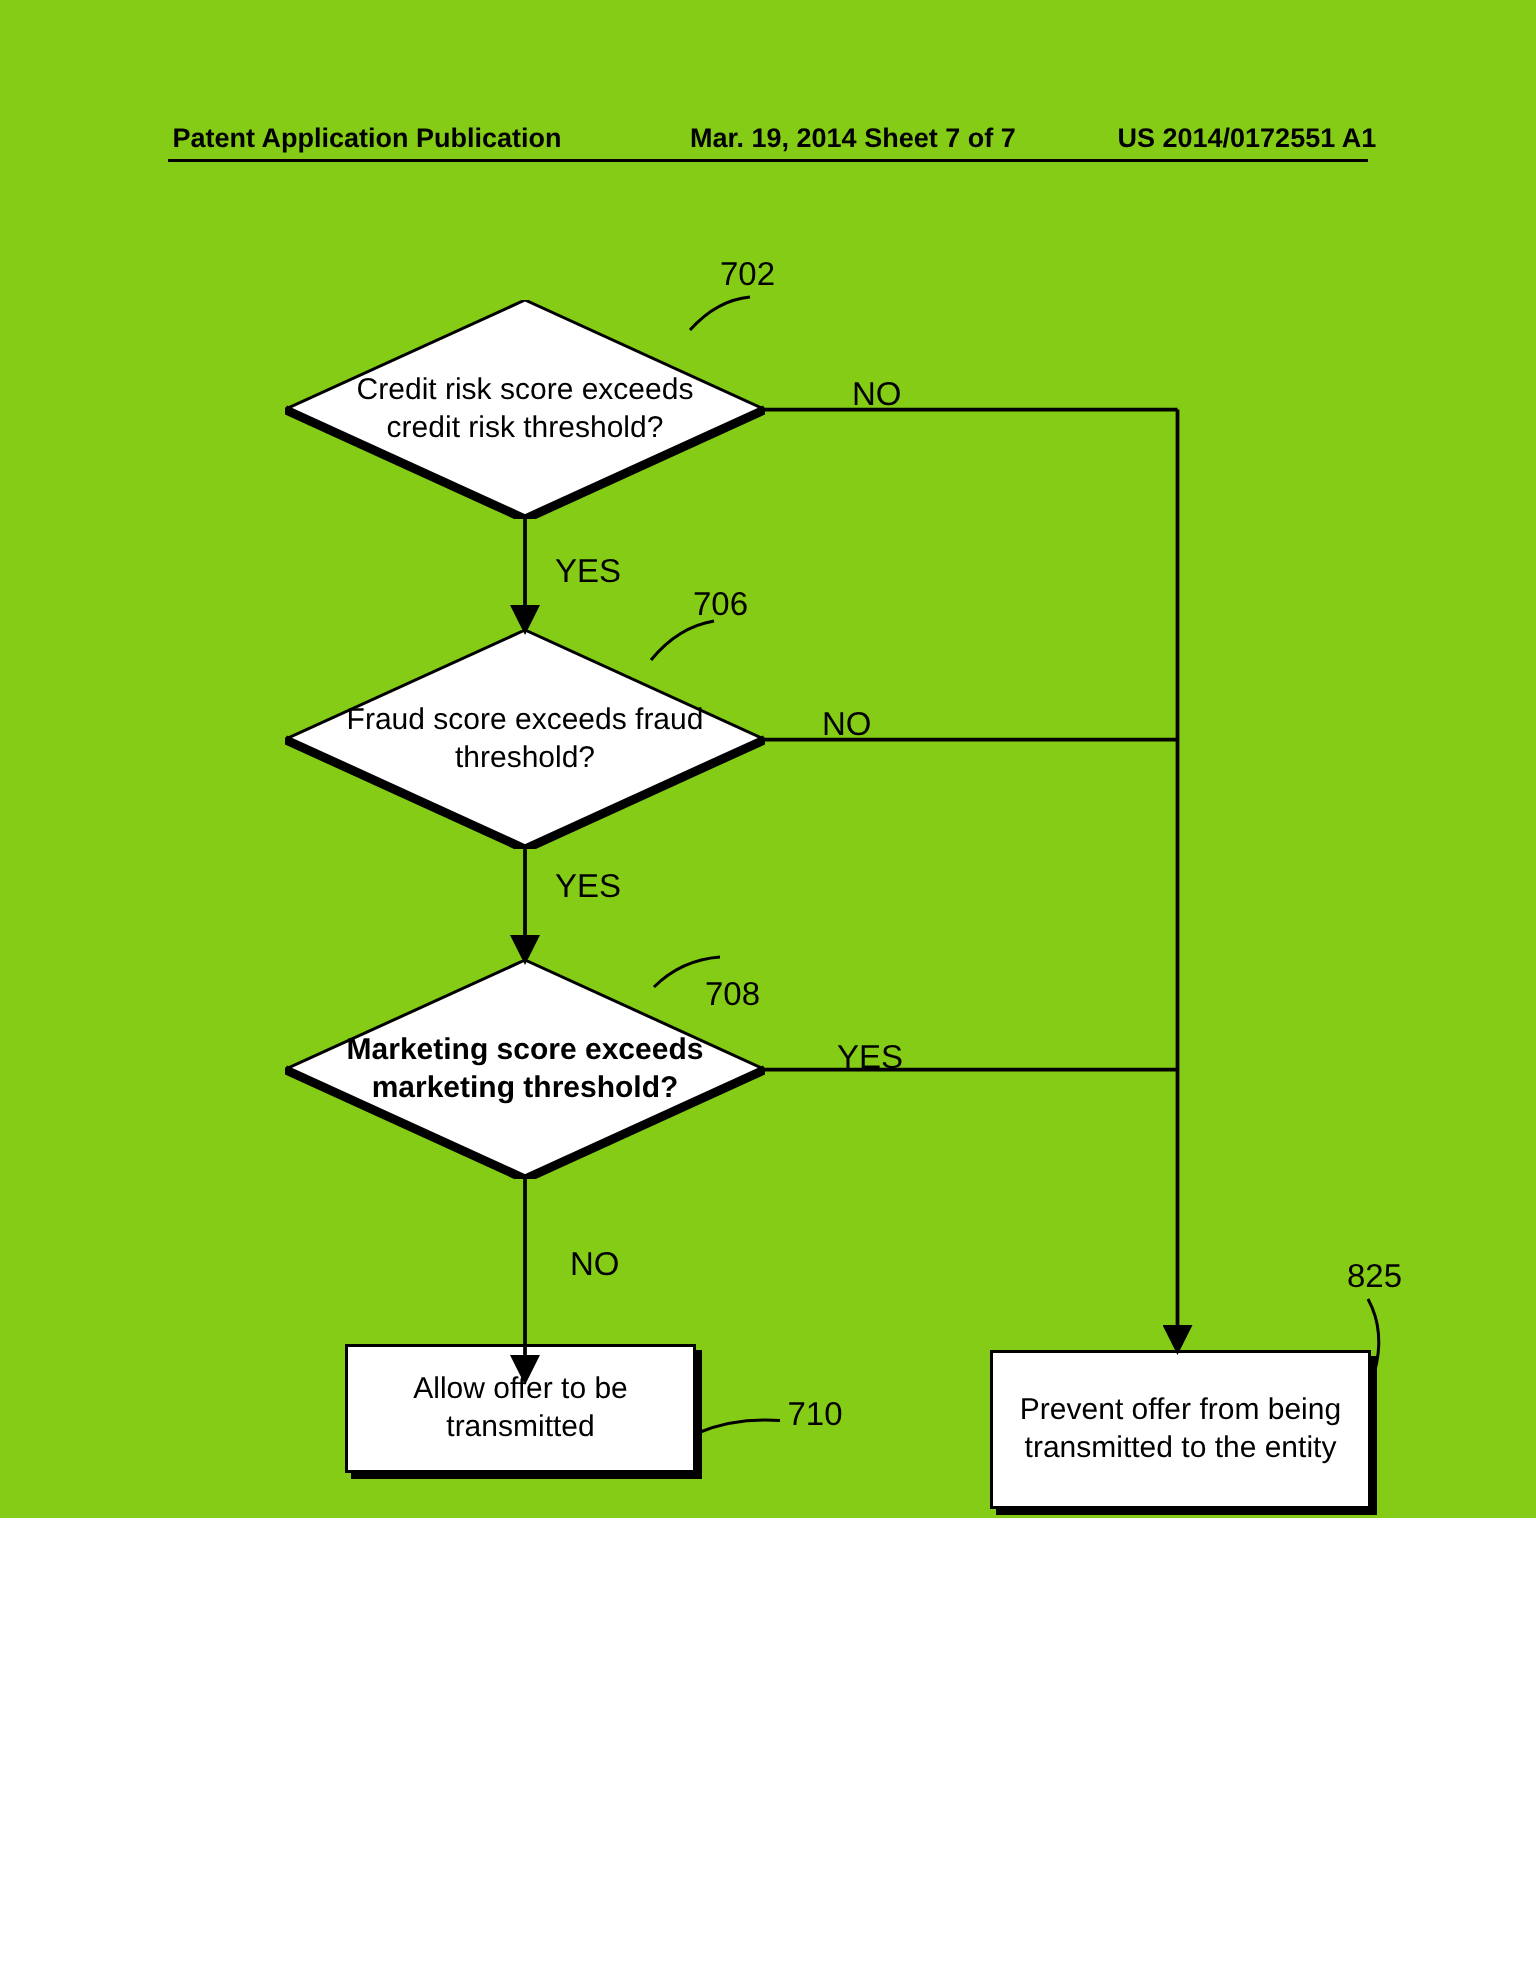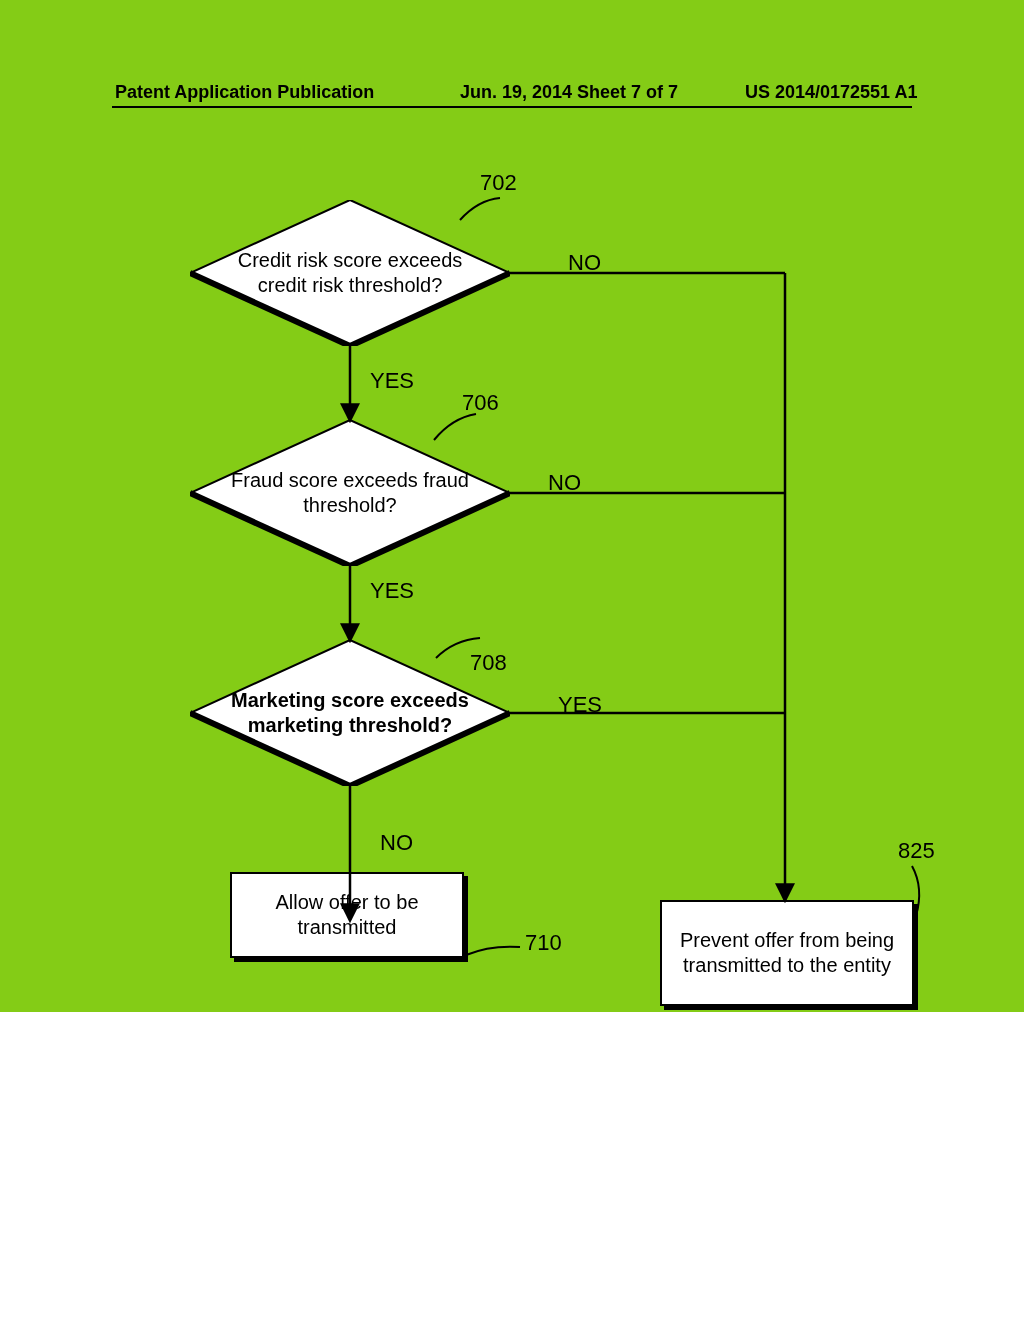--- a/index.html
+++ b/index.html
@@ -91,21 +91,21 @@
     height: 1320px;
     pointer-events: none;
   }
 </style>
 </head>
 <body>
 
 <div class="page">
 
   <div class="hdr left">Patent Application Publication</div>
-  <div class="hdr mid">Jun. 19, 2014  Sheet 7 of 7</div>
+  <div class="hdr mid">Mar. 19, 2014  Sheet 7 of 7</div>
   <div class="hdr right">US 2014/0172551 A1</div>
   <div class="hr"></div>
 
   <div class="diamond" style="left:190px; top:420px;">
     <svg width="320" height="146" viewBox="0 0 320 146">
       <polygon points="160,0 320,73 160,146 0,73" fill="#fff" stroke="#000" stroke-width="2"></polygon>
       <line x1="320" y1="73" x2="160" y2="146" stroke="#000" stroke-width="6"></line>
       <line x1="160" y1="146" x2="0" y2="73" stroke="#000" stroke-width="6"></line>
     </svg>
     <div class="dlabel">Fraud score exceeds fraud threshold?</div>
@@ -123,21 +123,21 @@
 
   <div class="diamond" style="left:190px; top:640px;font-weight:bold;">
     <svg width="320" height="146" viewBox="0 0 320 146">
       <polygon points="160,0 320,73 160,146 0,73" fill="#fff" stroke="#000" stroke-width="2"></polygon>
       <line x1="320" y1="73" x2="160" y2="146" stroke="#000" stroke-width="6"></line>
       <line x1="160" y1="146" x2="0" y2="73" stroke="#000" stroke-width="6"></line>
     </svg>
     <div class="dlabel">Marketing score exceeds marketing threshold?</div>
   </div>
 
-  <div class="procbox" style="left:230px; top:872px; width:230px; height:82px;justify-content:flex-end;">
+  <div class="procbox" style="left:230px; top:896px; width:230px; height:82px;justify-content:flex-end;">
     <span>Allow offer to be transmitted</span>
   </div>
 
   <div class="procbox" style="left:660px; top:900px; width:250px; height:102px;">
     <span>Prevent offer from being transmitted to the entity</span>
   </div>
 
   <div class="abs ref" style="left:480px; top:170px;">702</div>
   <div class="abs ref" style="left:462px; top:390px;">706</div>
   <div class="abs ref" style="left:470px; top:650px;">708</div>

